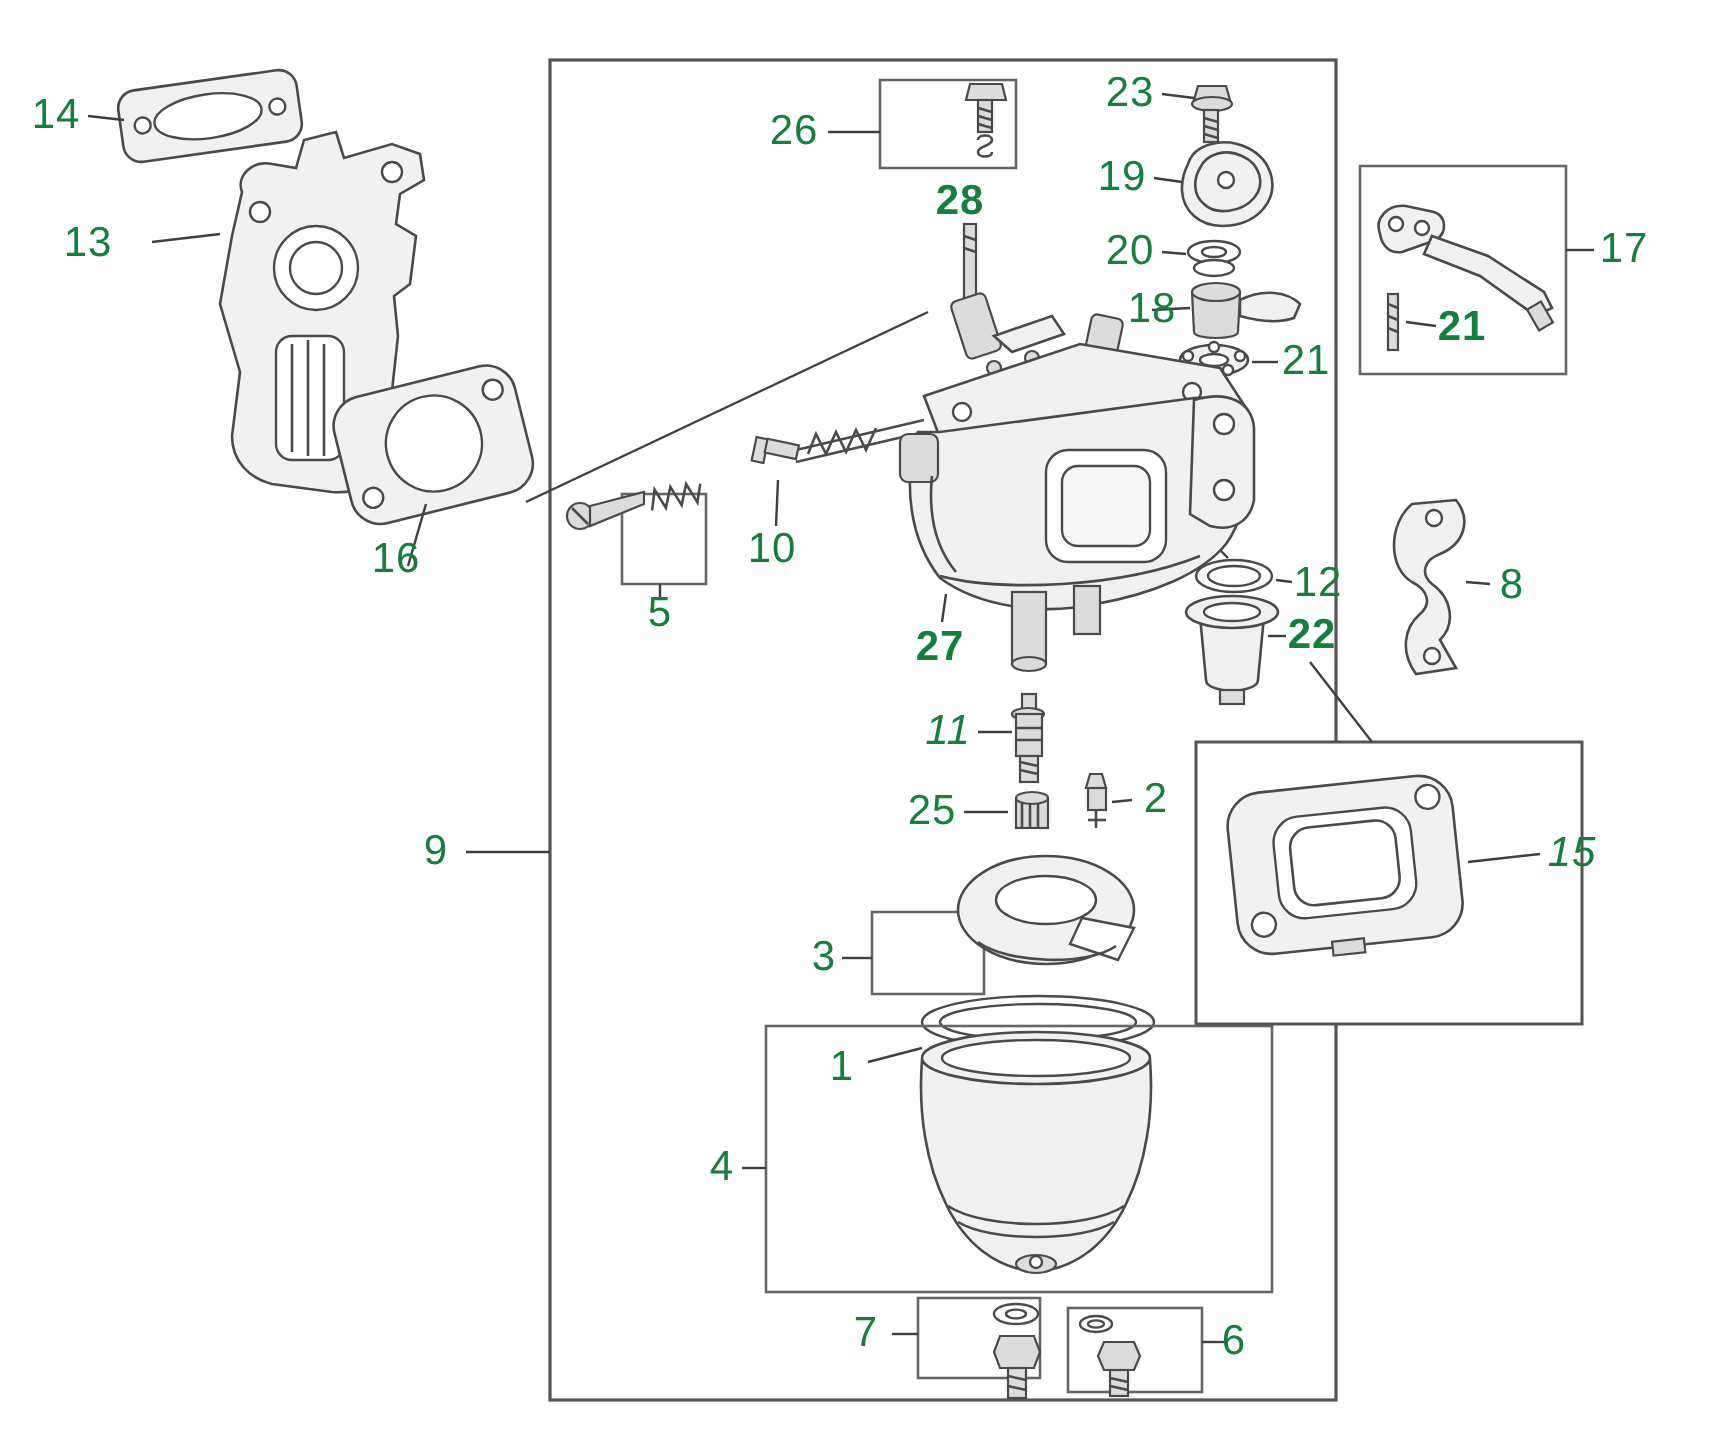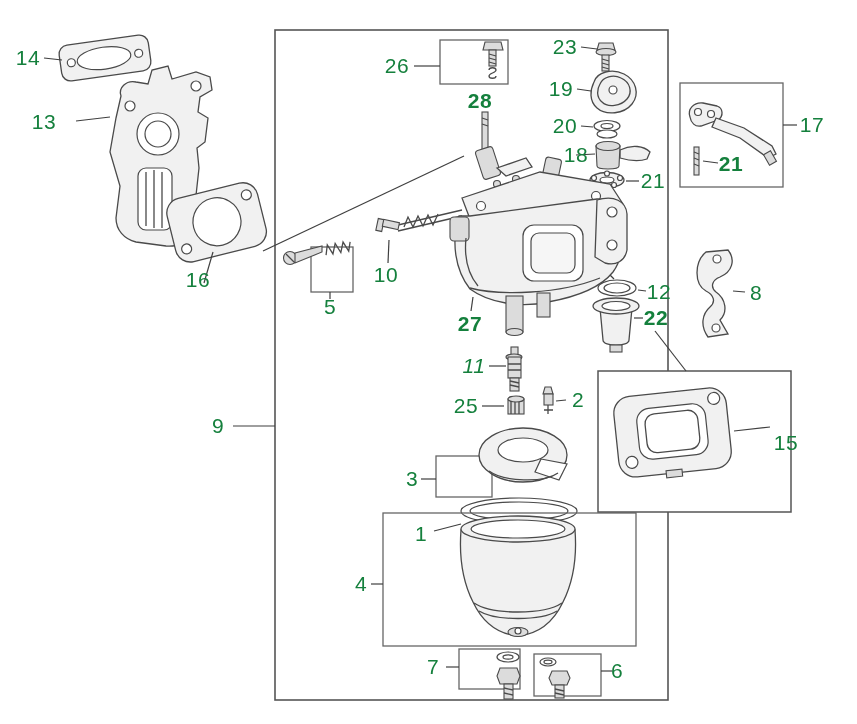--- a/index.html
+++ b/index.html
@@ -299,21 +299,21 @@
       <span class="part-label" style="left: 330px; top: 307px;">5</span>
       <span class="part-label" style="left: 617px; top: 671px;">6</span>
       <span class="part-label" style="left: 433px; top: 667px;">7</span>
       <span class="part-label" style="left: 756px; top: 293px;">8</span>
       <span class="part-label" style="left: 218px; top: 426px;">9</span>
       <span class="part-label" style="left: 386px; top: 275px;">10</span>
       <span class="part-label" style="left: 474px; top: 366px; font-style: italic;">11</span>
       <span class="part-label" style="left: 659px; top: 292px;">12</span>
       <span class="part-label" style="left: 44px; top: 122px; text-align: right;">13</span>
       <span class="part-label" style="left: 28px; top: 58px;">14</span>
-      <span class="part-label" style="left: 786px; top: 443px;">15</span>
+      <span class="part-label" style="left: 786px; top: 427px; font-style: italic;">15</span>
       <span class="part-label" style="left: 198px; top: 280px;">16</span>
       <span class="part-label" style="left: 812px; top: 125px;">17</span>
       <span class="part-label" style="left: 576px; top: 155px;">18</span>
       <span class="part-label" style="left: 561px; top: 89px;">19</span>
       <span class="part-label" style="left: 565px; top: 126px;">20</span>
       <span class="part-label" style="left: 653px; top: 181px;">21</span>
       <span class="part-label" style="left: 656px; top: 318px; font-weight: bold;">22</span>
       <span class="part-label" style="left: 565px; top: 47px;">23</span>
       <span class="part-label bold" style="left: 731px; top: 164px;">21</span>
       <span class="part-label" style="left: 466px; top: 406px;">25</span>

